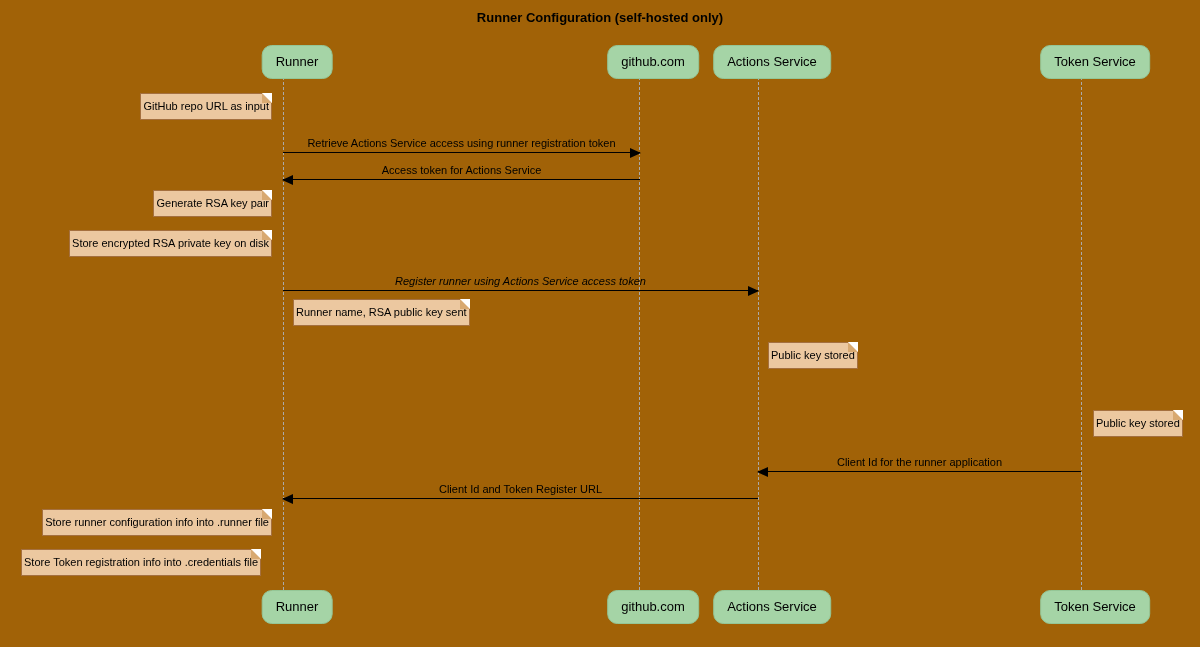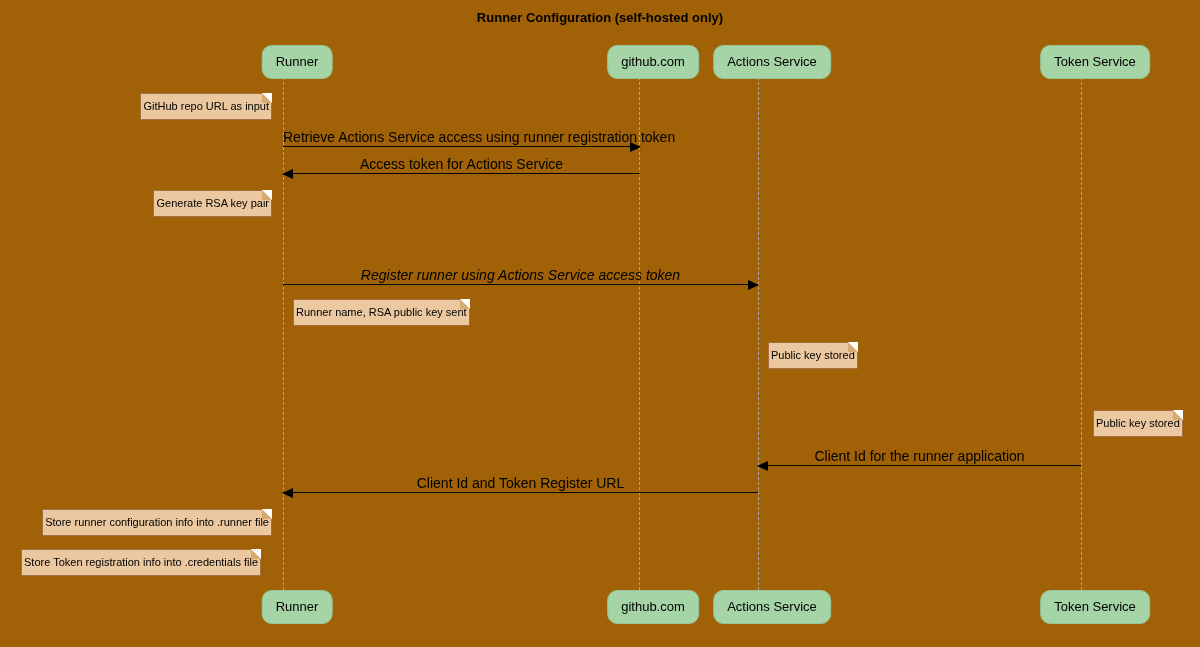--- a/index.html
+++ b/index.html
@@ -25,22 +25,22 @@
     position:absolute; background:#ECC8A0; border:1px solid #A5703F;
     font-size:11px; padding:5px 2px; white-space:nowrap; line-height:15px;
   }
   .note::before {
     content:""; position:absolute; top:-1px; right:-1px;
     border-style:solid; border-width:0 10px 10px 0;
     border-color:#ffffff #ffffff #D8A971 #D8A971;
   }
   .message { position:absolute; }
   .msg-label {
-    display:block; text-align:center; font-size:14px;
-    line-height:13px; margin-bottom:2px; white-space:nowrap;
+    display:block; text-align:center; font-size:11px;
+    line-height:13px; margin-bottom:2px; white-space:nowrap;margin-top:6px;
   }
   .msg-line { position:relative; height:0; border-top:1px solid #000; }
   .head-right {
     position:absolute; right:-1px; top:-5px; width:0; height:0;
     border-left:11px solid #000; border-top:5px solid transparent;
     border-bottom:5px solid transparent;
   }
   .head-left {
     position:absolute; left:-1px; top:-5px; width:0; height:0;
     border-right:11px solid #000; border-top:5px solid transparent;
@@ -100,19 +100,20 @@
 
   <div class="message" style="left:283px; top:477px; width:475px;">
     <span class="msg-label">Client Id and Token Register URL</span>
     <div class="msg-line">
       <div class="head-left"></div>
     </div>
   </div>
 
   <div class="note" style="right:928px; top:93px;">GitHub repo URL as input</div>
   <div class="note" style="right:928px; top:190px;margin-left:20px;">Generate RSA key pair</div>
+  <div class="note" style="right:928px; top:230px;">Store encrypted RSA private key on disk</div>
   <div class="note" style="left:293px; top:299px;">Runner name, RSA public key sent</div>
   <div class="note" style="left:768px; top:342px;">Public key stored</div>
   <div class="note" style="left:1093px; top:410px;">Public key stored</div>
   <div class="note" style="right:928px; top:509px;">Store runner configuration info into .runner file</div>
   <div class="note" style="right:939px; top:549px;">Store Token registration info into .credentials file</div>
 
 </div>
 
 </body></html>

